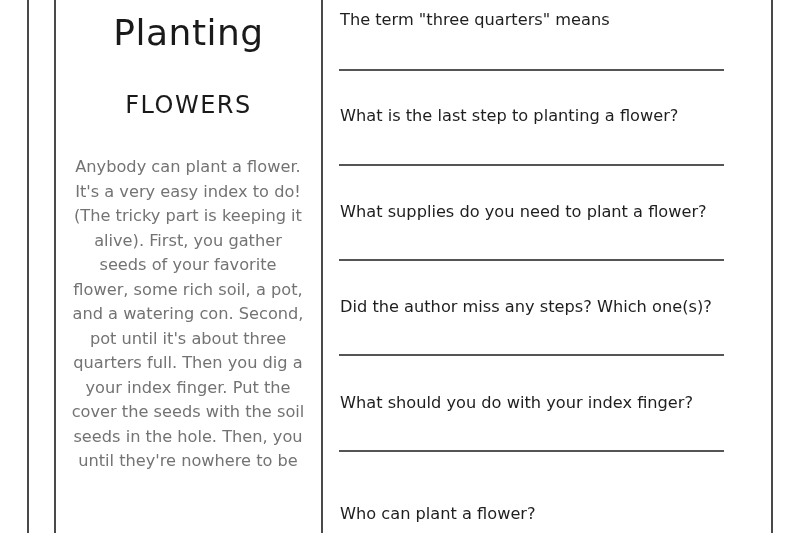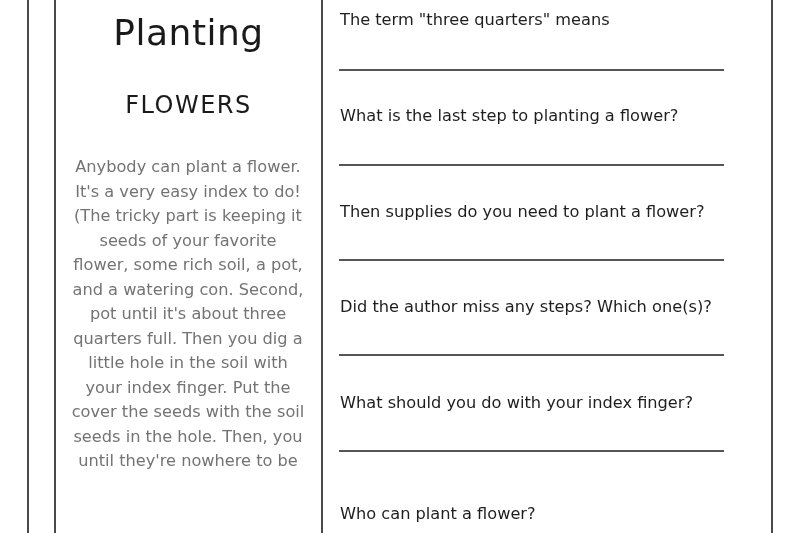--- a/index.html
+++ b/index.html
@@ -42,39 +42,39 @@
 <div class="vline" id="divider"></div>
 <div class="vline" id="right-border"></div>
 
 <div class="title" id="title-line1">Planting</div>
 <div class="title" id="title-line2">FLOWERS</div>
 
 <div id="passage">
   <span>Anybody can plant a flower.</span>
   <span>It's a very easy index to do!</span>
   <span>(The tricky part is keeping it</span>
+  <span>alive). First, you gather</span>
   <span>seeds of your favorite</span>
   <span>flower, some rich soil, a pot,</span>
   <span>and a watering con. Second,</span>
   <span>pot until it's about three</span>
   <span>quarters full. Then you dig a</span>
-  <span>little hole in the soil with</span>
   <span>your index finger. Put the</span>
   <span>cover the seeds with the soil</span>
   <span>seeds in the hole. Then, you</span>
   <span>until they're nowhere to be</span>
 </div>
 
 <div class="question" style="top:10px;">The term "three quarters" means</div>
 <div class="answer-line" style="top:69px;"></div>
 
 <div class="question" style="top:106px;">What is the last step to planting a flower?</div>
 <div class="answer-line" style="top:164px;"></div>
 
-<div class="question" style="top:202px;">Then supplies do you need to plant a flower?</div>
+<div class="question" style="top:202px;">What supplies do you need to plant a flower?</div>
 <div class="answer-line" style="top:259px;"></div>
 
 <div class="question" style="top:297px;">Did the author miss any steps? Which one(s)?</div>
 <div class="answer-line" style="top:354px;"></div>
 
 <div class="question" style="top:393px;">What should you do with your index finger?</div>
 <div class="answer-line" style="top:450px;"></div>
 
 <div class="question" style="top:488px;margin-top:16px;">Who can plant a flower?</div>
 

